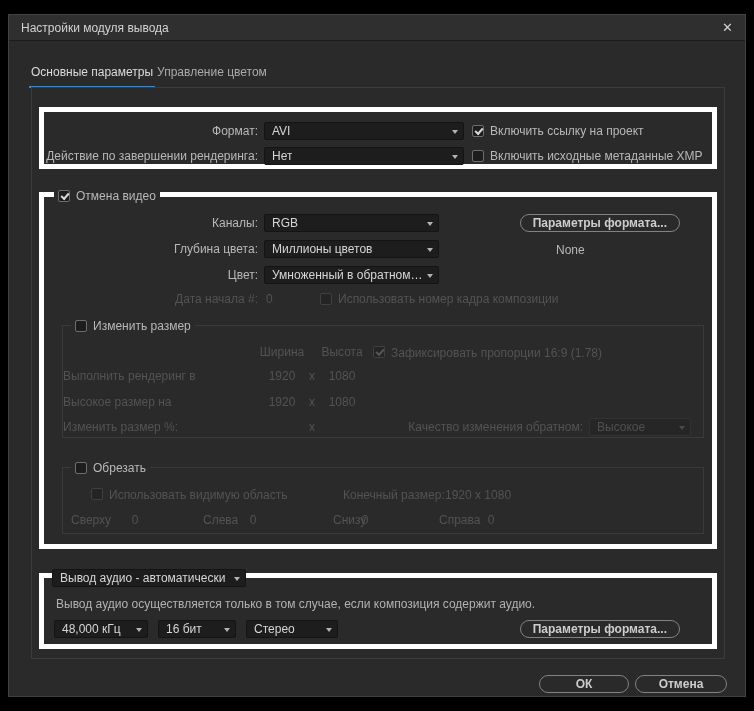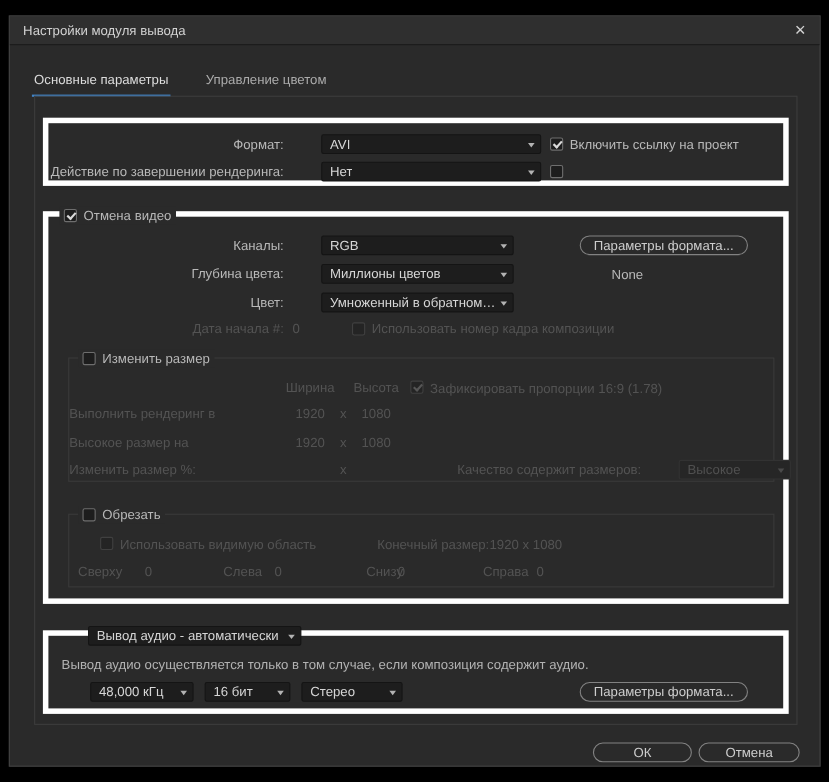--- a/index.html
+++ b/index.html
@@ -17,21 +17,21 @@
   }
   
   .titlebar {
     position:absolute; left:0; top:0; width:100%; height:26px;
     background:#2f2f2f; border-bottom:1px solid #1c1c1c;
     display:flex; align-items:center; padding:0 12px;
   }
   .title { color:#d2d2d2; }
   .close { margin-left:auto; color:#d2d2d2; font-size:13px; cursor:default; }
   
-  .tabs { position:absolute; left:20px; top:48px; display:flex; gap:30px; }
+  .tabs { position:absolute; left:20px; top:48px; display:flex; }
   .tab { color:#ababab; padding:2px 2px 7px 2px; cursor:default; }
   .tab.active { color:#dcdcdc; border-bottom:2px solid #4184c8; }
   
   .content-box { position:absolute; left:22px; top:72px; width:694px; height:572px; border:1px solid #3c3c3c; }
   .group { position:absolute; border:5px solid #ffffff; }
   .g-format { left:30px; top:92px;  width:678px; height:62px; }
   .g-video  { left:30px; top:177px; width:678px; height:357px; }
   .g-audio  { left:30px; top:558px; width:678px; height:76px; }
   .subgroup { position:absolute; border:1px solid #3a3a3a; }
   .g-resize { left:18px; top:128px; width:642px; height:113px; }
@@ -40,21 +40,21 @@
   .row { position:absolute; left:0; width:100%; height:18px; display:flex; align-items:center; }
   .lbl { width:214px; text-align:right; padding-right:0; margin-right:6px; color:#b8b8b8; white-space:nowrap; }
   .txt { color:#b8b8b8; white-space:nowrap; }
   .val { color:#d4d4d4; white-space:nowrap; }
   .dis { color:#535353 !important; }
   
   .dd {
     position:relative; height:18px; background:#1d1d1d;
     border:1px solid #141414; border-radius:2px;
     display:flex; align-items:center; padding:0 15px 0 7px;
-    color:#d6d6d6; flex:none;margin-left:28px;
+    color:#d6d6d6; flex:none;
   }
   .dd-text { white-space:nowrap; overflow:hidden; text-overflow:ellipsis; max-width:100%; }
   .chev {
     position:absolute; right:5px; top:7px; width:0; height:0;
     border-left:3.5px solid transparent; border-right:3.5px solid transparent;
     border-top:4px solid #b3b3b3;
   }
   .dd.disabled { background:#262626; border-color:#323232; color:#505050; }
   .dd.disabled .chev { border-top-color:#4a4a4a; }
   
@@ -68,21 +68,21 @@
     transform:rotate(-48deg);
   }
   .cb.dis-cb { border-color:#404040; background:#242424; }
   .cb.dis-cb.checked::after { border-color:#565656; }
   .cb-lbl { margin-left:6px; color:#b8b8b8; white-space:nowrap; }
   
   .btn {
     height:18px; border:1px solid #828282; border-radius:9px;
     background:#2a2a2a; color:#cdcdcd;
     display:flex; align-items:center; justify-content:center;
-    padding:0 12px; white-space:nowrap; cursor:default;
+    padding:0 12px; white-space:nowrap; cursor:default;font-weight:bold;
   }
   .btn.abs { position:absolute; }
   
   .gcap {
     position:absolute; display:flex; align-items:center;
     background:#2a2a2a; padding:0 4px; height:16px;
   }
   
   .rz-lbl { position:absolute; left:0; width:194px; text-align:left; white-space:nowrap; }
   .col-w { position:absolute; left:196px; width:46px; text-align:center; }
@@ -123,20 +123,21 @@
       <span class="cb checked" style="margin-left:8px"></span>
       <span class="cb-lbl">Включить ссылку на проект</span>
     </div>
     <div class="row" style="top:35px">
       <span class="lbl">Действие по завершении рендеринга:</span>
       <div class="dd" style="width:200px">
         <span class="dd-text">Нет</span>
         <span class="chev"></span>
       </div>
       <span class="cb" style="margin-left:8px"></span>
+      <span class="cb-lbl">Включить исходные метаданные XMP</span>
     </div>
   </div>
 
   <div class="group g-video">
     <div class="gcap" style="left:10px; top:-9px">
       <span class="cb checked"></span>
       <span class="cb-lbl">Отмена видео</span>
     </div>
 
     <div class="row" style="top:17px">
@@ -195,21 +196,21 @@
       <div class="row" style="top:67px">
         <span class="rz-lbl dis">Высокое размер на</span>
         <span class="col-w dis">1920</span>
         <span class="col-x dis">x</span>
         <span class="col-h dis">1080</span>
       </div>
 
       <div class="row" style="top:92px">
         <span class="rz-lbl dis">Изменить размер %:</span>
         <span class="col-x dis">x</span>
-        <span class="abs dis" style="left:320px; width:200px; text-align:right; white-space:nowrap">Качество содержит размеров:</span>
+        <span class="abs dis" style="left:320px; width:200px; text-align:right; white-space:nowrap">Качество изменения обратном:</span>
         <div class="dd disabled abs" style="left:526px; width:102px; top:0">
           <span class="dd-text">Высокое</span>
           <span class="chev"></span>
         </div>
       </div>
     </div>
 
     <div class="subgroup g-crop">
       <div class="gcap" style="left:8px; top:-8px">
         <span class="cb"></span>

